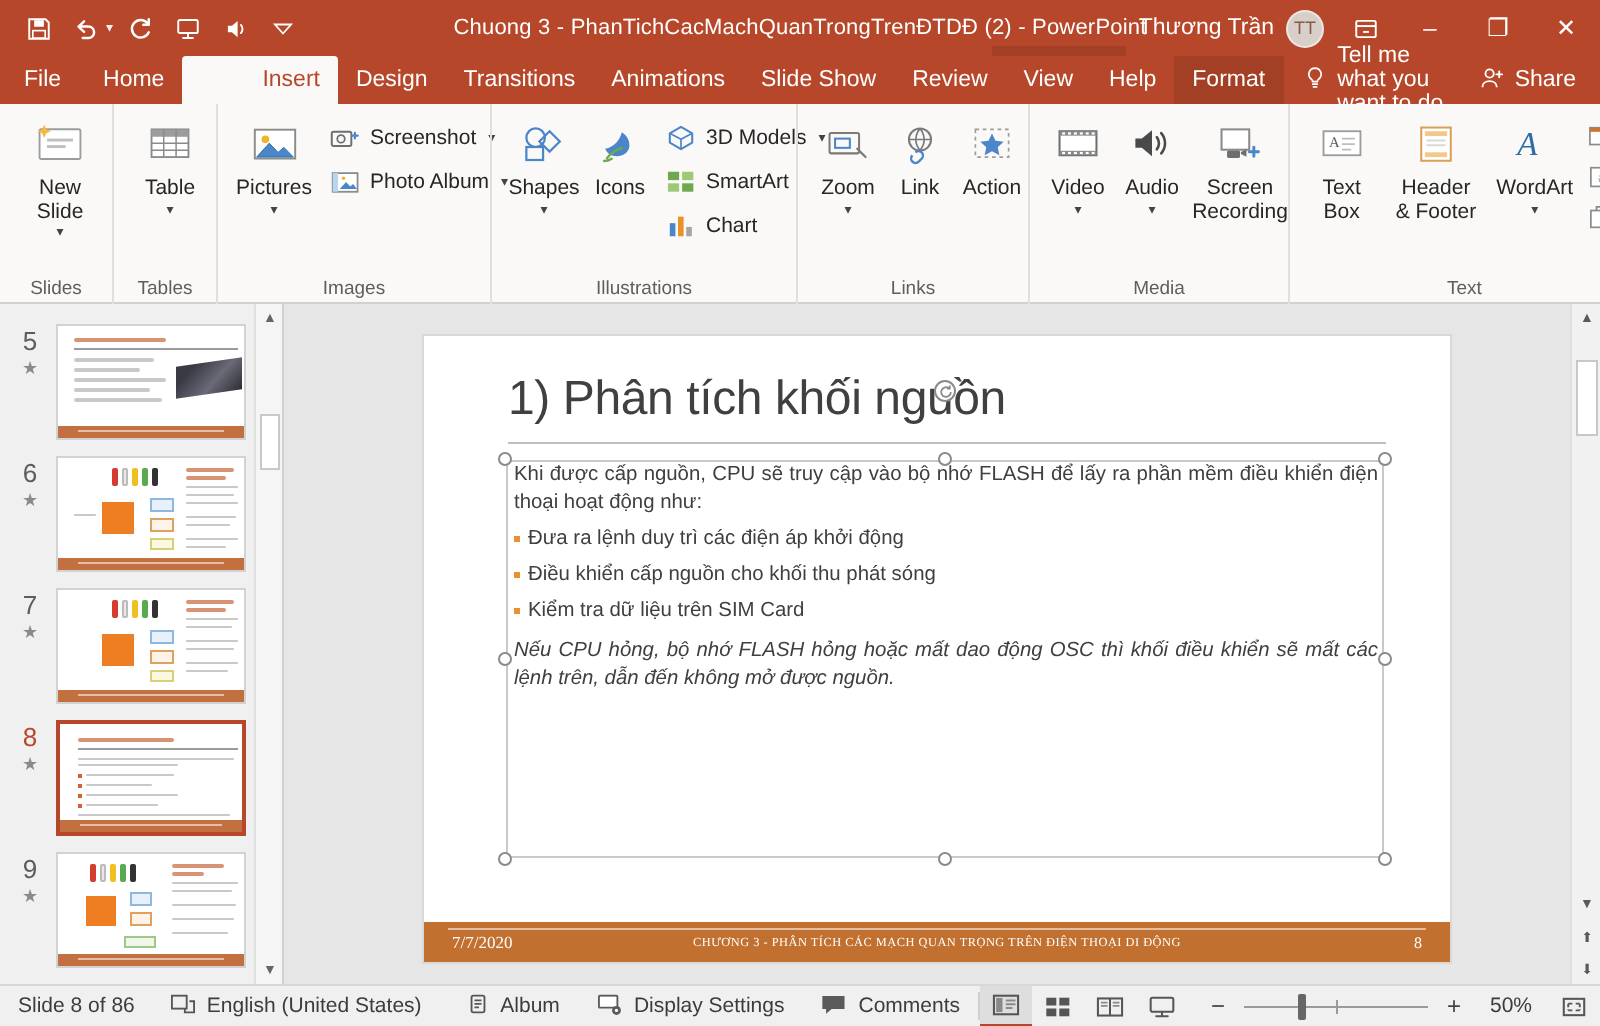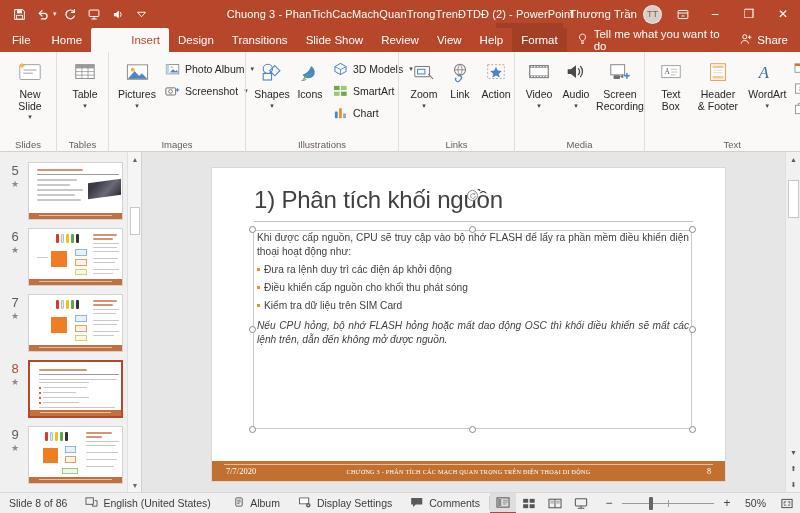--- a/index.html
+++ b/index.html
@@ -299,20 +299,21 @@
       <div class="win-btn close">✕</div>
     </div>
   </div>
 
   <div class="ribbon-tabs">
     <div class="rtab file">File</div>
     <div class="rtab">Home</div>
     <div class="rtab active">Insert</div>
     <div class="rtab">Design</div>
     <div class="rtab">Transitions</div>
+    <div class="rtab">Animations</div>
     <div class="rtab">Slide Show</div>
     <div class="rtab">Review</div>
     <div class="rtab">View</div>
     <div class="rtab">Help</div>
     <div class="rtab ctx">Format</div>
     <div class="rtabs-right">
       <div class="tellme">
         <span>
           <svg width="11" height="12" viewBox="0 0 12 14">
               <path d="M6 1.2a3.6 3.6 0 0 0-2.1 6.5c.5.4.7.9.7 1.4h2.8c0-.5.2-1 .7-1.4A3.6 3.6 0 0 0 6 1.2z" fill="none" stroke="#fff" stroke-width="1"></path>
@@ -382,38 +383,38 @@
                 <path d="M4.5 18.2 11 11l4.6 4.8 3-2.6 4.9 5z" fill="none" stroke="#2f6ba5" stroke-width=".5"></path>
               </svg>
           </span>
           <span class="lbl">Pictures</span>
           <span class="caret">▾</span>
         </div>
         <div class="smallcol">
           <div class="smallbtn">
             <span class="sico">
               <svg width="16" height="14" viewBox="0 0 18 15">
+                  <rect x="1" y="4" width="11" height="8" rx="1" fill="none" stroke="#6e6e6e" stroke-width="1.1"></rect>
+                  <circle cx="6.2" cy="8" r="2.1" fill="none" stroke="#6e6e6e" stroke-width="1"></circle>
+                  <path d="M14 4.6v3.2M12.4 6.2h3.2" stroke="#4a86c8" stroke-width="1.2" stroke-linecap="round"></path>
+                </svg>
+            </span>
+            <span class="slbl">Screenshot</span>
+            <span class="scaret">▾</span>
+          </div>
+          <div class="smallbtn">
+            <span class="sico">
+              <svg width="16" height="14" viewBox="0 0 18 15">
                   <rect x="1.5" y="2.5" width="14" height="10.5" fill="#fff" stroke="#8a8a8a" stroke-width="1"></rect>
                   <rect x="1.5" y="2.5" width="3" height="10.5" fill="#b9d6ef"></rect>
                   <path d="M5.5 11.5 9 7.5l2.4 2.5 1.6-1.4 2.1 2.9z" fill="#4a86c8"></path>
                   <circle cx="7.6" cy="5.4" r="1" fill="#f0b32a"></circle>
                 </svg>
             </span>
             <span class="slbl">Photo Album</span>
-            <span class="scaret">▾</span>
-          </div>
-          <div class="smallbtn">
-            <span class="sico">
-              <svg width="16" height="14" viewBox="0 0 18 15">
-                  <rect x="1" y="4" width="11" height="8" rx="1" fill="none" stroke="#6e6e6e" stroke-width="1.1"></rect>
-                  <circle cx="6.2" cy="8" r="2.1" fill="none" stroke="#6e6e6e" stroke-width="1"></circle>
-                  <path d="M14 4.6v3.2M12.4 6.2h3.2" stroke="#4a86c8" stroke-width="1.2" stroke-linecap="round"></path>
-                </svg>
-            </span>
-            <span class="slbl">Screenshot</span>
             <span class="scaret">▾</span>
           </div>
         </div>
       </div>
       <div class="rgroup-label">Images</div>
     </div>
 
     <div class="rgroup" style="width:153px">
       <div class="rgroup-items">
         <div class="bigbtn" style="min-width:40px">

